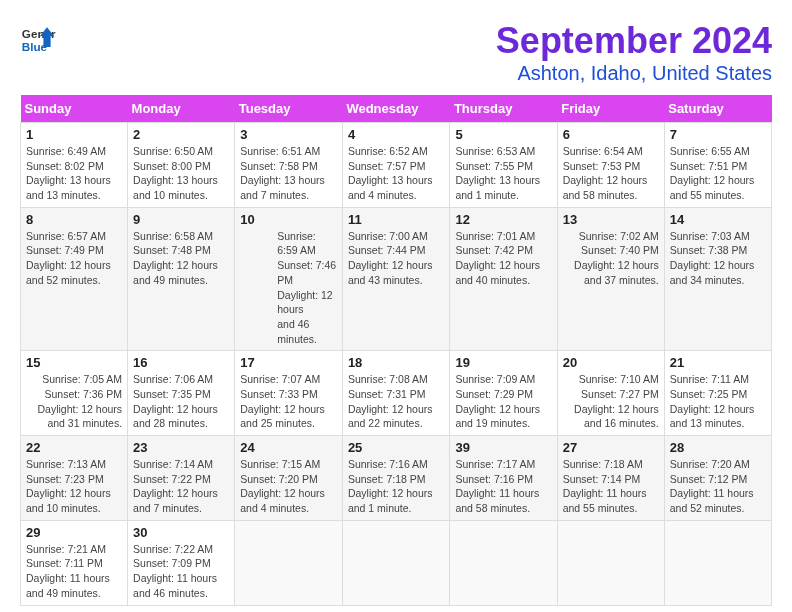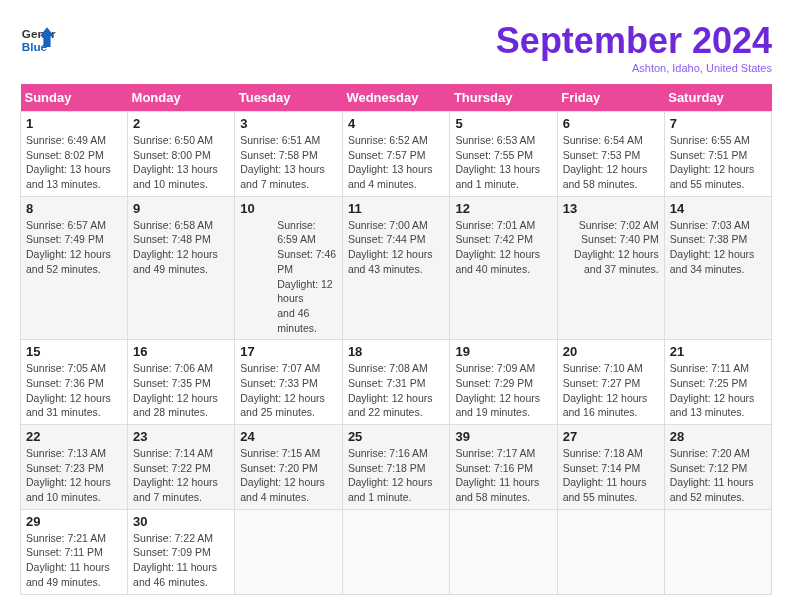--- a/index.html
+++ b/index.html
@@ -27,30 +27,30 @@
     }
     .title-area {
       text-align: right;
     }
     .calendar-title {
       font-size: 36px;
       font-weight: bold;
       color: #6d28d9;
     }
     .calendar-subtitle {
-      font-size: 11px;
-      color: #8b5cf6;
+      font-size: 20px;
+      color: #1d4ed8;
     }
     table {
       width: 100%;
       border-collapse: collapse;
       font-size: 11px;
     }
     thead tr th {
-      background: #ec4899;
+      background: #d946ef;
       color: #fff;
       padding: 6px 4px;
       text-align: left;
       font-size: 13px;
       font-weight: bold;
     }
     tbody tr td {
       border: 1px solid #ddd;
       padding: 4px 5px;
       vertical-align: top;
@@ -205,21 +205,21 @@
           <span class="day-num">14</span>
           <div class="day-detail" style="white-space: pre-line;">Sunrise: 7:03 AM
 Sunset: 7:38 PM
 Daylight: 12 hours
 and 34 minutes.</div>
         </td>
       </tr>
       <tr>
         <td>
           <span class="day-num">15</span>
-          <div class="day-detail" style="white-space: pre-line;">Sunrise: 7:05 AM
+          <div class="day-detail" style="white-space: pre-line; text-align: right;">Sunrise: 7:05 AM
 Sunset: 7:36 PM
 Daylight: 12 hours
 and 31 minutes.</div>
         </td>
         <td>
           <span class="day-num">16</span>
           <div class="day-detail" style="white-space: pre-line;">Sunrise: 7:06 AM
 Sunset: 7:35 PM
 Daylight: 12 hours
 and 28 minutes.</div>
@@ -240,21 +240,21 @@
         </td>
         <td>
           <span class="day-num">19</span>
           <div class="day-detail" style="white-space: pre-line;">Sunrise: 7:09 AM
 Sunset: 7:29 PM
 Daylight: 12 hours
 and 19 minutes.</div>
         </td>
         <td>
           <span class="day-num">20</span>
-          <div class="day-detail" style="white-space: pre-line;">Sunrise: 7:10 AM
+          <div class="day-detail" style="white-space: pre-line; text-align: right;">Sunrise: 7:10 AM
 Sunset: 7:27 PM
 Daylight: 12 hours
 and 16 minutes.</div>
         </td>
         <td>
           <span class="day-num">21</span>
           <div class="day-detail" style="white-space: pre-line;">Sunrise: 7:11 AM
 Sunset: 7:25 PM
 Daylight: 12 hours
 and 13 minutes.</div>

